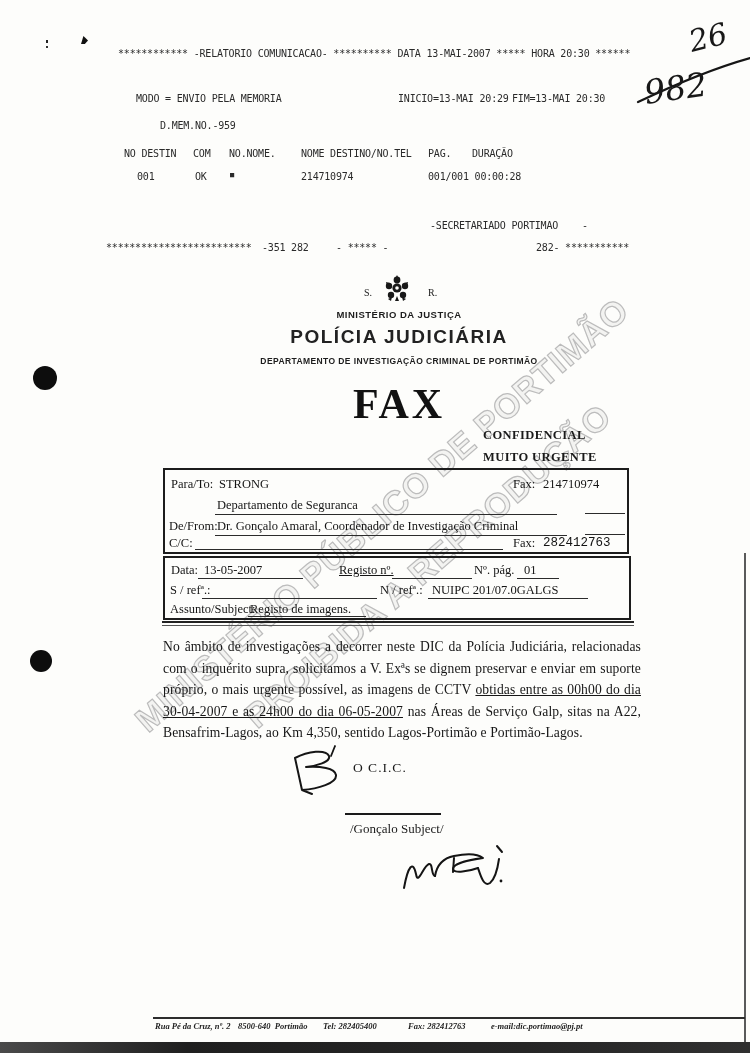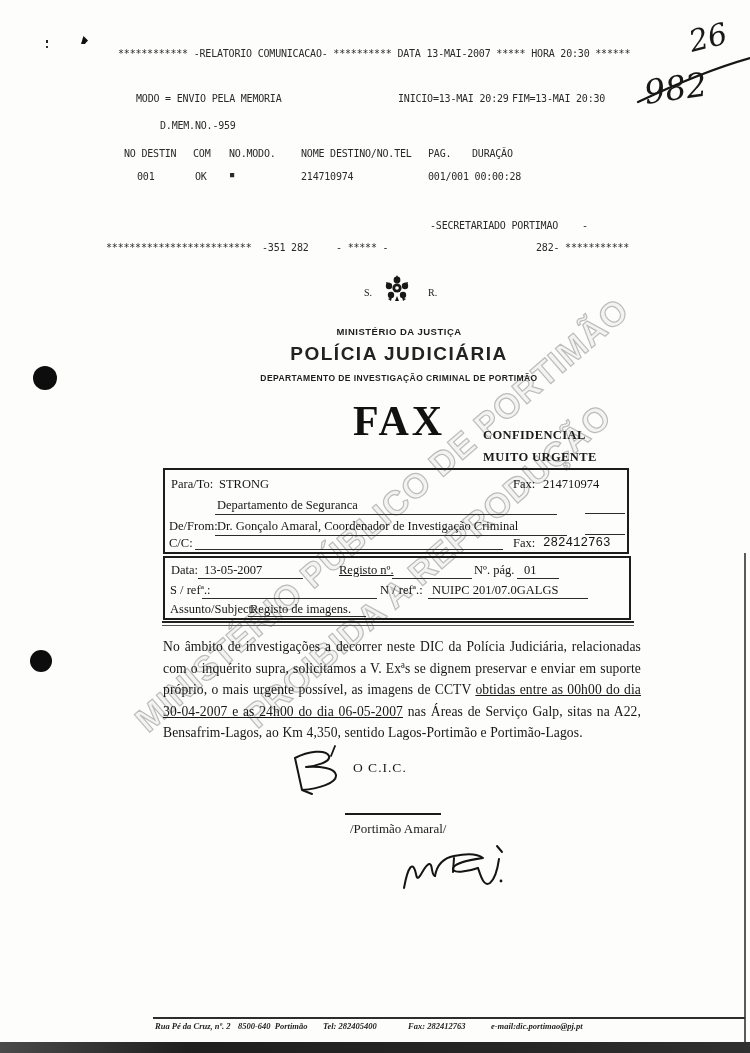--- a/index.html
+++ b/index.html
@@ -3,21 +3,21 @@
 <meta charset="utf-8">
 <style>
   html,body{margin:0;padding:0;background:#ffffff;}
   .page{position:relative;width:750px;height:1053px;background:#fdfdfb;overflow:hidden;
         font-family:"Liberation Serif",serif;color:#1a1a1a;}
   .abs{position:absolute;}
   .mono{position:absolute;font-family:"DejaVu Sans Mono",monospace;font-size:10px;
         letter-spacing:-0.2px;color:#2a2a2a;white-space:pre;}
   .serif{font-family:"Liberation Serif",serif;}
   .sans{font-family:"Liberation Sans",sans-serif;}
-  .center-band{position:absolute;left:49px;width:700px;text-align:center;margin-top:17px;}
+  .center-band{position:absolute;left:49px;width:700px;text-align:center;}
   .tbl{position:absolute;border:2px solid #1c1c1c;background:transparent;}
   .cell{position:absolute;font-size:12.5px;white-space:pre;color:#141414;}
   .uline{position:absolute;height:1.3px;background:#2b2b2b;}
   .wm-line{position:absolute;white-space:nowrap;font-family:"Liberation Sans",sans-serif;
            font-weight:bold;font-size:34px;letter-spacing:1px;color:rgba(90,90,90,0.06);
            -webkit-text-stroke:1.2px #bcbcbc;transform:translate(-50%,-50%) rotate(-41deg);}
   .body-text{position:absolute;left:163px;top:636px;width:478px;font-size:13.6px;
              line-height:21.6px;text-align:justify;color:#161616;letter-spacing:0.1px;}
   .body-text .u{text-decoration:underline;}
   .punch{position:absolute;background:#0d0d0d;border-radius:50%;}
@@ -40,21 +40,21 @@
   </svg>
 
   <div class="mono" style="left:118px;top:48px;">************ -RELATORIO COMUNICACAO- ********** DATA 13-MAI-2007 ***** HORA 20:30 ******</div>
   <div class="mono" style="left:136px;top:93px;">MODO = ENVIO PELA MEMORIA</div>
   <div class="mono" style="left:398px;top:93px;">INICIO=13-MAI 20:29</div>
   <div class="mono" style="left:512px;top:93px;">FIM=13-MAI 20:30</div>
   <div class="mono" style="left:160px;top:120px;">D.MEM.NO.-959</div>
 
   <div class="mono" style="left:124px;top:148px;">NO DESTIN</div>
   <div class="mono" style="left:193px;top:148px;">COM</div>
-  <div class="mono" style="left:229px;top:148px;">NO.MODO.</div>
+  <div class="mono" style="left:229px;top:148px;">NO.NOME.</div>
   <div class="mono" style="left:301px;top:148px;">NOME DESTINO/NO.TEL</div>
   <div class="mono" style="left:428px;top:148px;">PAG.</div>
   <div class="mono" style="left:472px;top:148px;">DURAÇÃO</div>
 
   <div class="mono" style="left:137px;top:171px;">001</div>
   <div class="mono" style="left:195px;top:171px;">OK</div>
   <div class="mono" style="left:230px;top:171px;font-size:7px;">■</div>
   <div class="mono" style="left:301px;top:171px;">214710974</div>
   <div class="mono" style="left:428px;top:171px;">001/001 00:00:28</div>
 
@@ -139,21 +139,21 @@
 
   <div class="body-text"><span>No âmbito de investigações a decorrer neste DIC da Polícia Judiciária, relacionadas com o inquérito supra, solicitamos a V. Exªs se dignem preservar e enviar em suporte próprio, o mais urgente possível, as imagens de CCTV </span><span class="u">obtidas entre as 00h00 do dia 30-04-2007 e as 24h00 do dia 06-05-2007</span><span> nas Áreas de Serviço Galp, sitas na A22, Bensafrim-Lagos, ao Km 4,350, sentido Lagos-Portimão e Portimão-Lagos.</span></div>
 
   <svg class="abs" style="left:288px;top:742px;" width="60" height="60" viewBox="0 0 60 60">
     <path d="M14,48 L7,16 C20,9 38,7 41,14 C43,20 28,24 18,25 C32,24 47,26 48,33 C49,41 30,47 14,48 L24,52" fill="none" stroke="#151515" stroke-width="2" stroke-linecap="round" stroke-linejoin="round"></path>
     <path d="M47,4 L43,14" fill="none" stroke="#151515" stroke-width="1.8" stroke-linecap="round"></path>
   </svg>
   <div class="abs serif" style="left:353px;top:760px;font-size:13.5px;letter-spacing:1px;">O C.I.C.</div>
 
   <div class="abs" style="left:345px;top:813px;width:96px;height:2px;background:#1a1a1a;"></div>
-  <div class="abs serif" style="left:350px;top:821px;font-size:13px;">/Portimão Amaral/</div>
+  <div class="abs serif" style="left:350px;top:821px;font-size:13px;">/Gonçalo Subject/</div>
 
   <svg class="abs" style="left:398px;top:836px;" width="120" height="64" viewBox="0 0 120 64">
     <g fill="none" stroke="#141414" stroke-width="2" stroke-linecap="round" stroke-linejoin="round">
       <path d="M6,52 C10,30 15,24 18,38 C20,50 25,30 31,28 C35,27 33,40 37,40"></path>
       <path d="M37,40 C39,28 46,22 56,20 C70,17 80,18 85,22 C70,24 55,28 55,33 C55,38 72,35 80,32"></path>
       <path d="M80,32 C83,41 86,51 92,47 C98,42 100,30 101,23"></path>
       <path d="M99,10 L104,16"></path>
       <path d="M56,22 L55,36"></path>
       <circle cx="103" cy="45" r="1.4" fill="#141414" stroke="none"></circle>
     </g>

